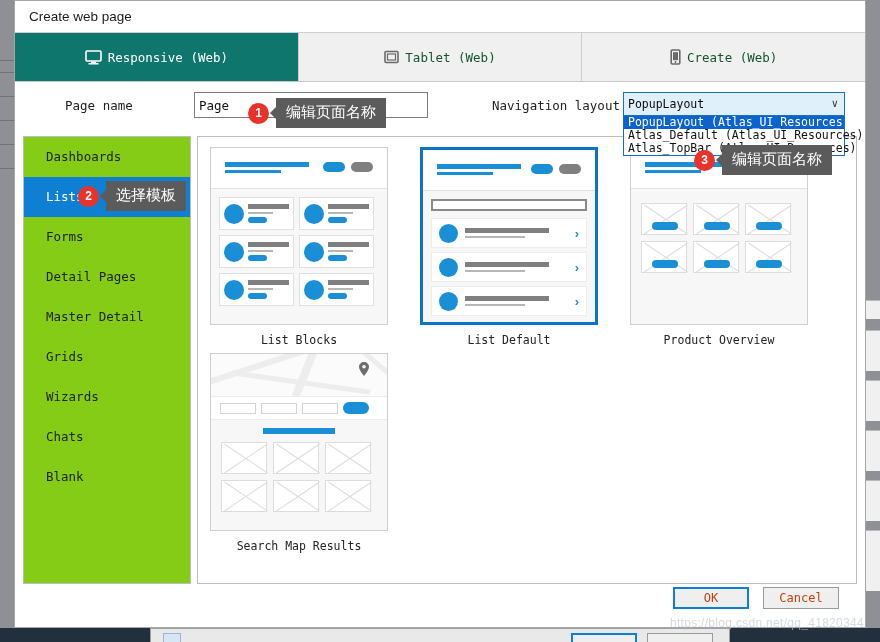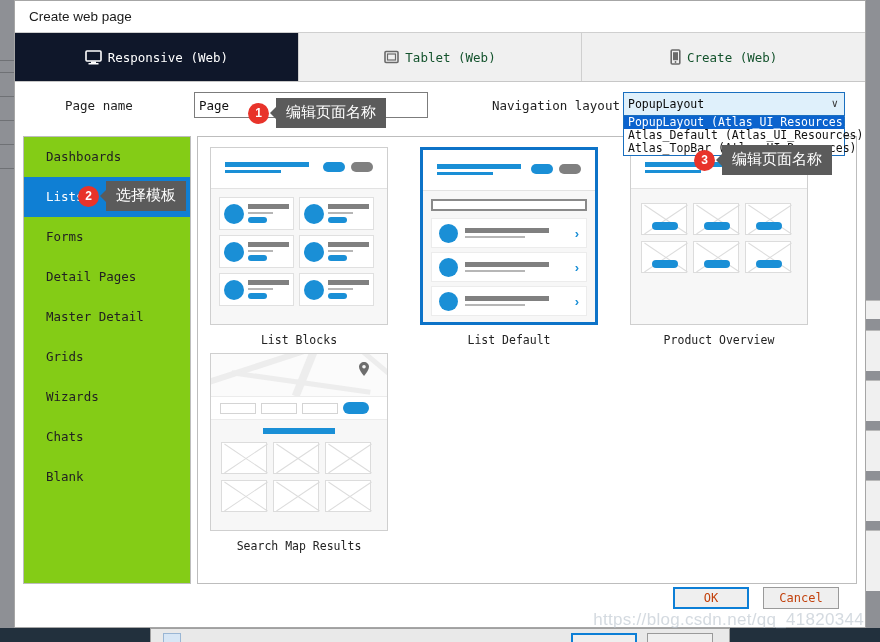--- a/index.html
+++ b/index.html
@@ -56,21 +56,21 @@
 
   
   .tabs { display: flex; height: 48px; border-top: 1px solid #cfcfcf; border-bottom: 1px solid #c7c7c7; }
   .tab {
     flex: 1; display: flex; align-items: center; justify-content: center;
     gap: 2px; font-family: "DejaVu Sans Mono", monospace; font-size: 12.5px;
     color: #14532d; background: #f0f0f0; border-right: 1px solid #cfcfcf;
     box-sizing: border-box; cursor: pointer; user-select: none;
   }
   .tab:last-child { border-right: none; }
-  .tab.active { background: #0f172a; color: #ffffff; }
+  .tab.active { background: #0f766e; color: #ffffff; }
   .tab-ico { display: inline-flex; align-items: center; margin-right: 4px; }
 
   
   .formrow { position: relative; height: 48px; }
   .lbl {
     position: absolute; font-family: "DejaVu Sans Mono", monospace;
     font-size: 12.5px; color: #222; top: 16px;
   }
   .lbl.pagename { left: 50px; }
   .lbl.navlayout { left: 459px; padding-left: 18px; }
@@ -220,21 +220,21 @@
     content: ""; position: absolute; left: -6px; top: 50%; margin-top: -6px;
     border-top: 6px solid transparent; border-bottom: 6px solid transparent;
     border-right: 6px solid #5b5b5b;
   }
   .callout.c1 { left: 248px; top: 98px; }
   .callout.c2 { left: 78px; top: 181px; }
   .callout.c3 { left: 694px; top: 145px; }
 
   .watermark {
     position: absolute; right: 16px; bottom: 12px; z-index: 70;
-    font-family: "Liberation Sans", sans-serif; font-size: 17px;
+    font-family: "Liberation Sans", sans-serif; font-size: 12px;
     color: rgba(185,195,205,0.62); letter-spacing: 0.3px; white-space: nowrap;
     pointer-events: none;
   }
 </style>
 </head>
 <body>
 
 <div id="root">
 
   <div class="bg-left-strip">

